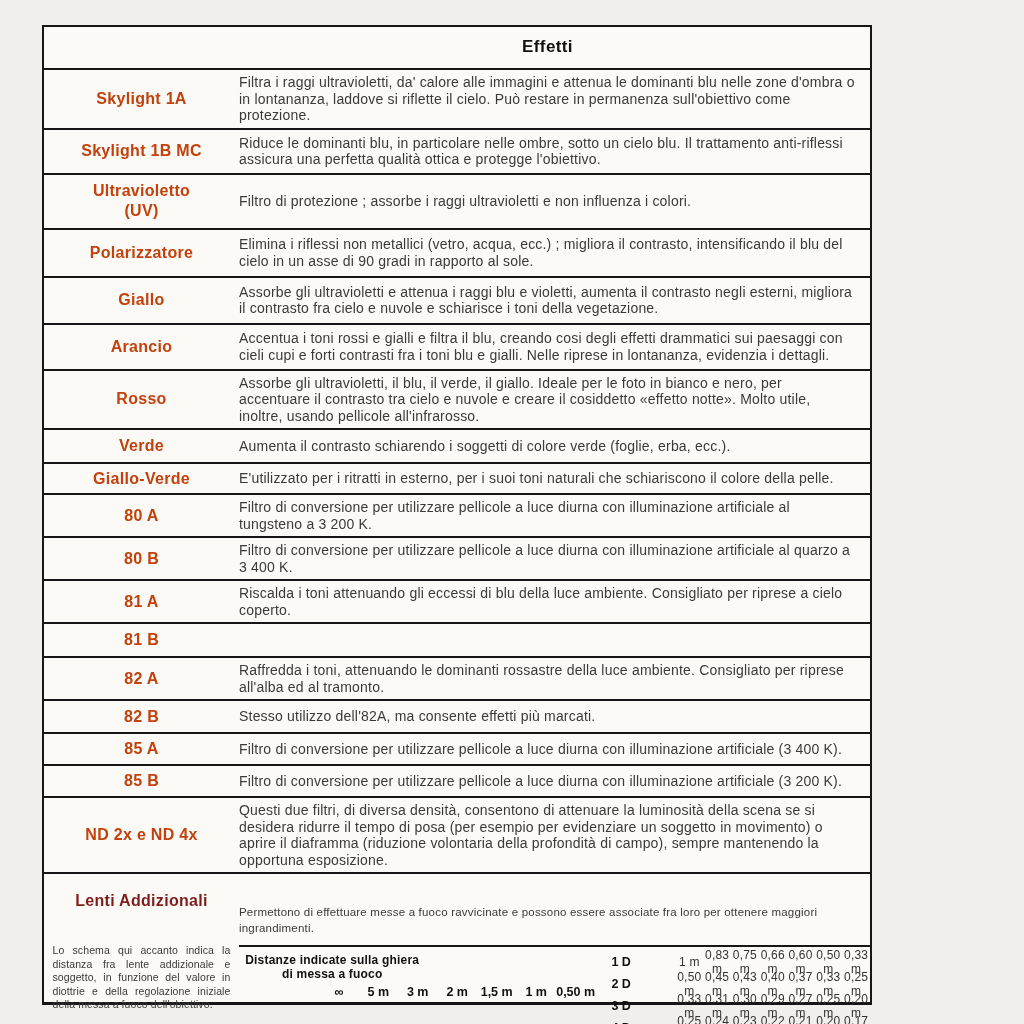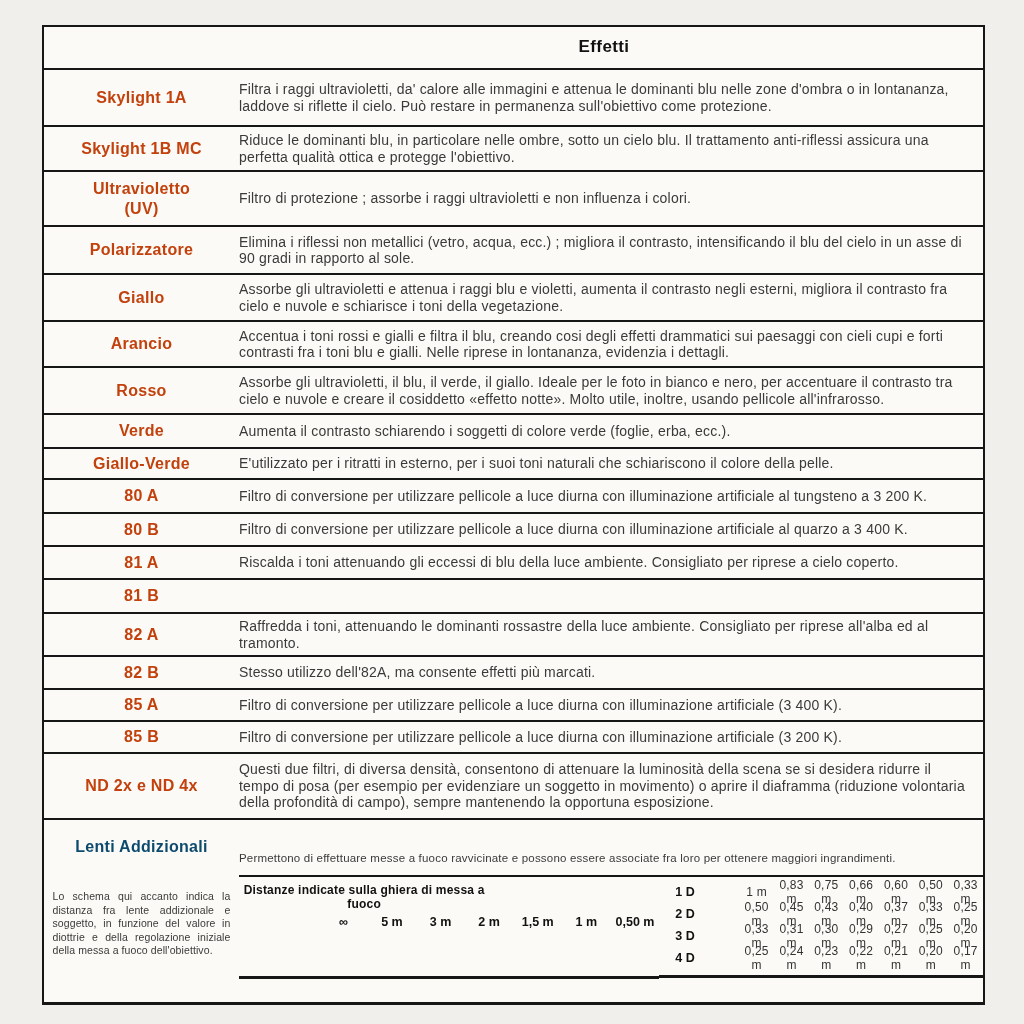--- a/index.html
+++ b/index.html
@@ -5,21 +5,21 @@
   html,body{margin:0;padding:0;}
   body{
     width:1024px;height:1024px;
     background:#f0efeb;
     font-family:"Liberation Sans","DejaVu Sans",sans-serif;
     position:relative;
     -webkit-font-smoothing:antialiased;
   }
   .sheet{
     position:absolute;left:42px;top:25px;
-    width:943px;height:980px;
+    width:830px;height:980px;
     background:#fbfaf6;
     border:2px solid #161616;
     border-bottom-width:3px;
     box-sizing:border-box;
     display:flex;flex-direction:column;
   }
   .row{
     display:flex;
     border-bottom:2px solid #161616;
     box-sizing:border-box;
@@ -41,21 +41,21 @@
     font-size:14px;line-height:16.5px;letter-spacing:.2px;
     padding:4px 14px 4px 0;box-sizing:border-box;
   }
   .hdr{justify-content:center;font-weight:bold;color:#111;font-size:17px;letter-spacing:.4px;}
   
   .lenti{flex:1;border-bottom:none;display:flex;}
   .lenti-left{
     width:195px;flex:0 0 195px;display:flex;flex-direction:column;align-items:center;
     box-sizing:border-box;padding-top:18px;
   }
-  .lenti-left .nm{font-weight:bold;font-size:16px;color:#0c4a6e;letter-spacing:.3px;}
+  .lenti-left .nm{font-weight:bold;font-size:16px;color:#7f1d1d;letter-spacing:.3px;}
   .note{
     margin-top:34px;width:178px;
     font-size:10.5px;line-height:13.5px;color:#3a3a3a;
     text-align:justify;letter-spacing:.1px;
   }
   .lenti-right{flex:1;display:flex;flex-direction:column;box-sizing:border-box;padding-right:0;}
   .lenti-desc{
     color:#3a3a3a;font-size:11.5px;line-height:16px;letter-spacing:.2px;
     padding:30px 14px 0 0;
   }

